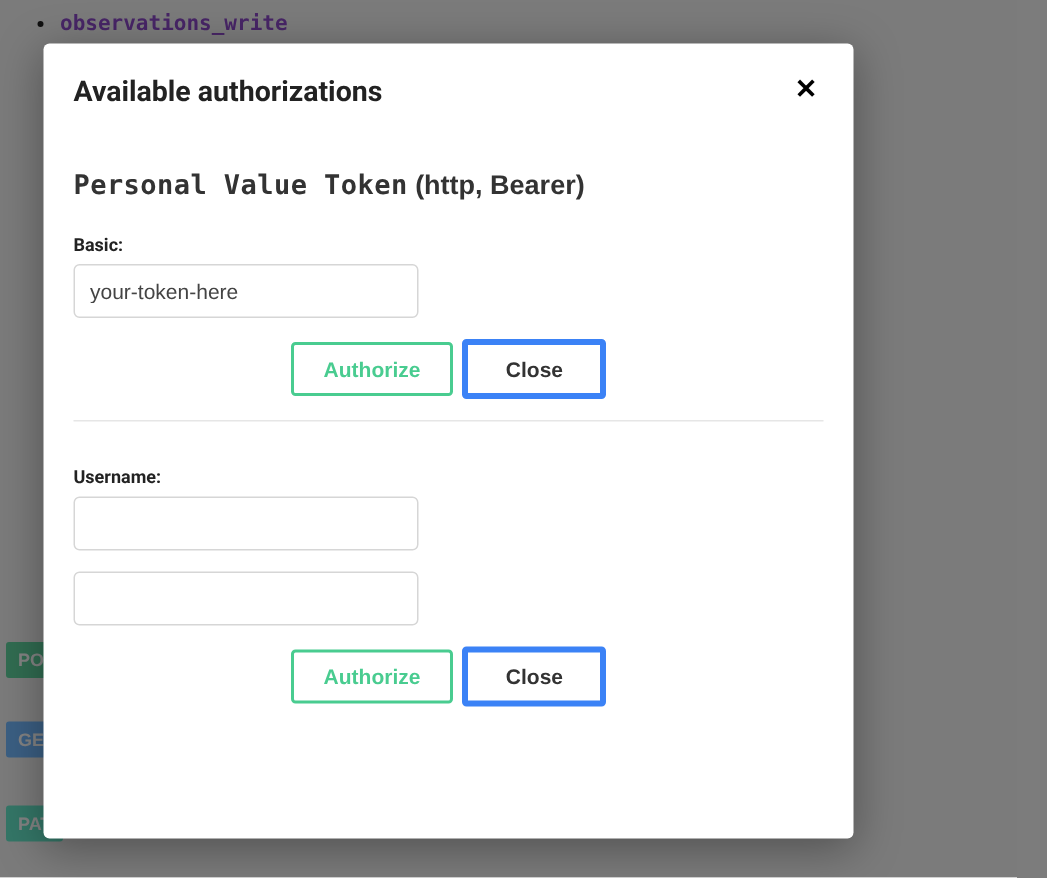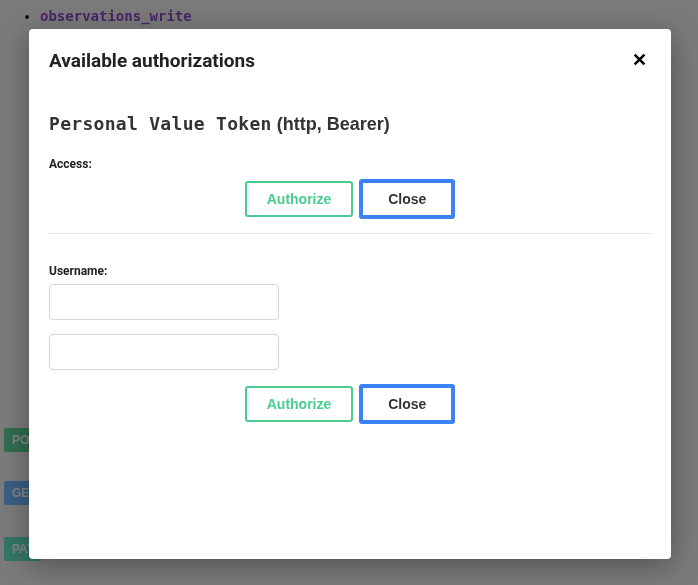--- a/index.html
+++ b/index.html
@@ -44,21 +44,21 @@
       border-radius: 2px;
       font-family: -apple-system, sans-serif;
     }
     .bg-badge.post { background: #49cc90; left: 4px; top: 428px; }
     .bg-badge.get { background: #61affe; left: 4px; top: 481px; text-align: center; }
     .bg-badge.patch { background: #50e3c2; left: 4px; top: 537px; }
     .modal {
       position: absolute;
       left: 29px;
       top: 29px;
-      width: 642px;
+      width: 540px;
       height: 530px;
       background: #fff;
       border-radius: 4px;
       box-shadow: 0 6px 30px rgba(0,0,0,0.35);
       padding: 0 20px 20px 20px;
       overflow: hidden;
     }
     .modal-header {
       display: flex;
       align-items: center;
@@ -161,21 +161,22 @@
 <div class="modal">
   <div class="modal-header">
     <h3 class="modal-title">Available authorizations</h3>
     <span class="close-x">✕</span>
   </div>
 
   <div class="scheme-block">
     <h4 class="scheme-title">
       <span class="scheme-name">Personal Value Token</span><span class="scheme-detail"> (http, Bearer)</span>
     </h4>
-    <label class="form-label">Access:</label>
+    <label class="form-label">Basic:</label>
+    <input class="form-input" type="text" value="your-token-here" style="">
     <div class="btn-row">
       <button class="btn btn-authorize">Authorize</button>
       <button class="btn btn-close">Close</button>
     </div>
   </div>
 
   <div class="scheme-block">
     <label class="form-label">Username:</label>
     <input class="form-input" type="text" value="" style="">
     <input class="form-input" type="password" value="" style="">

